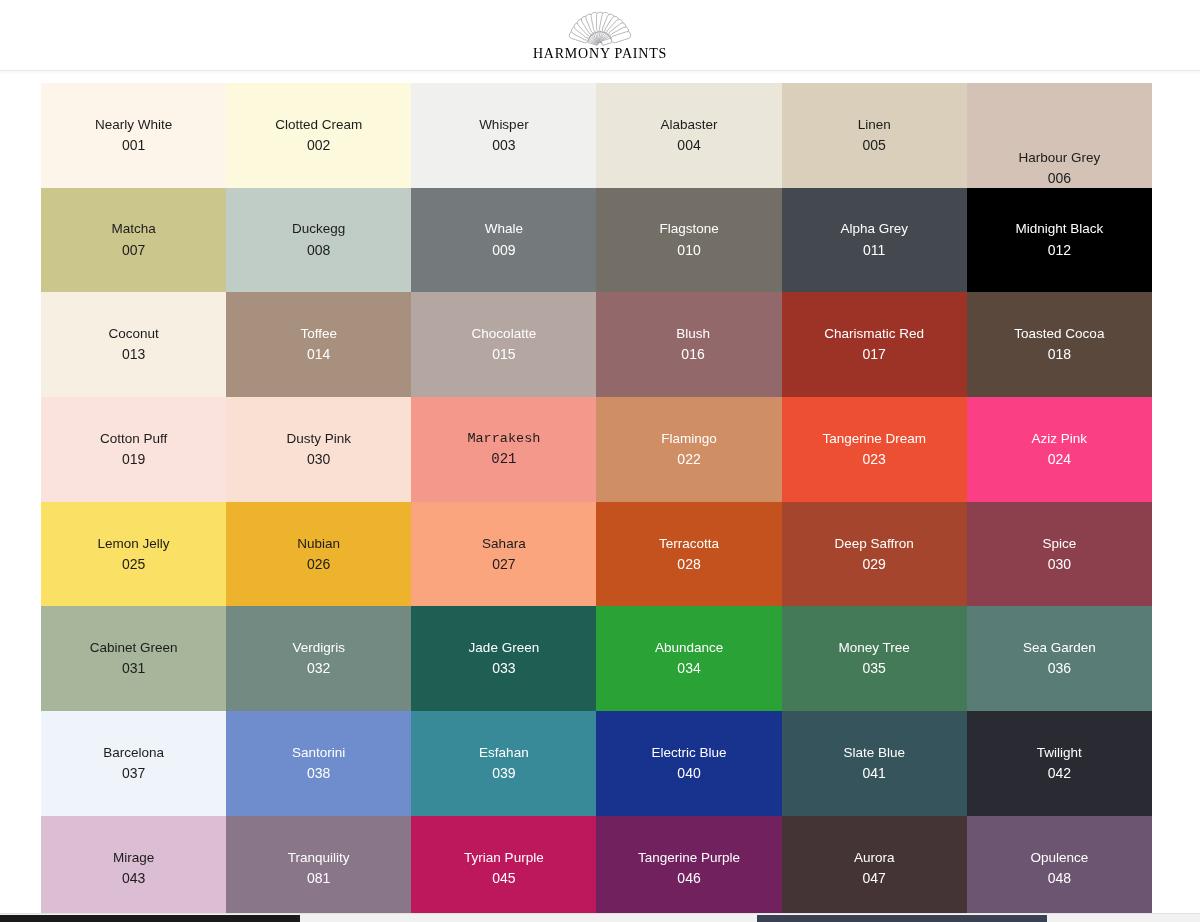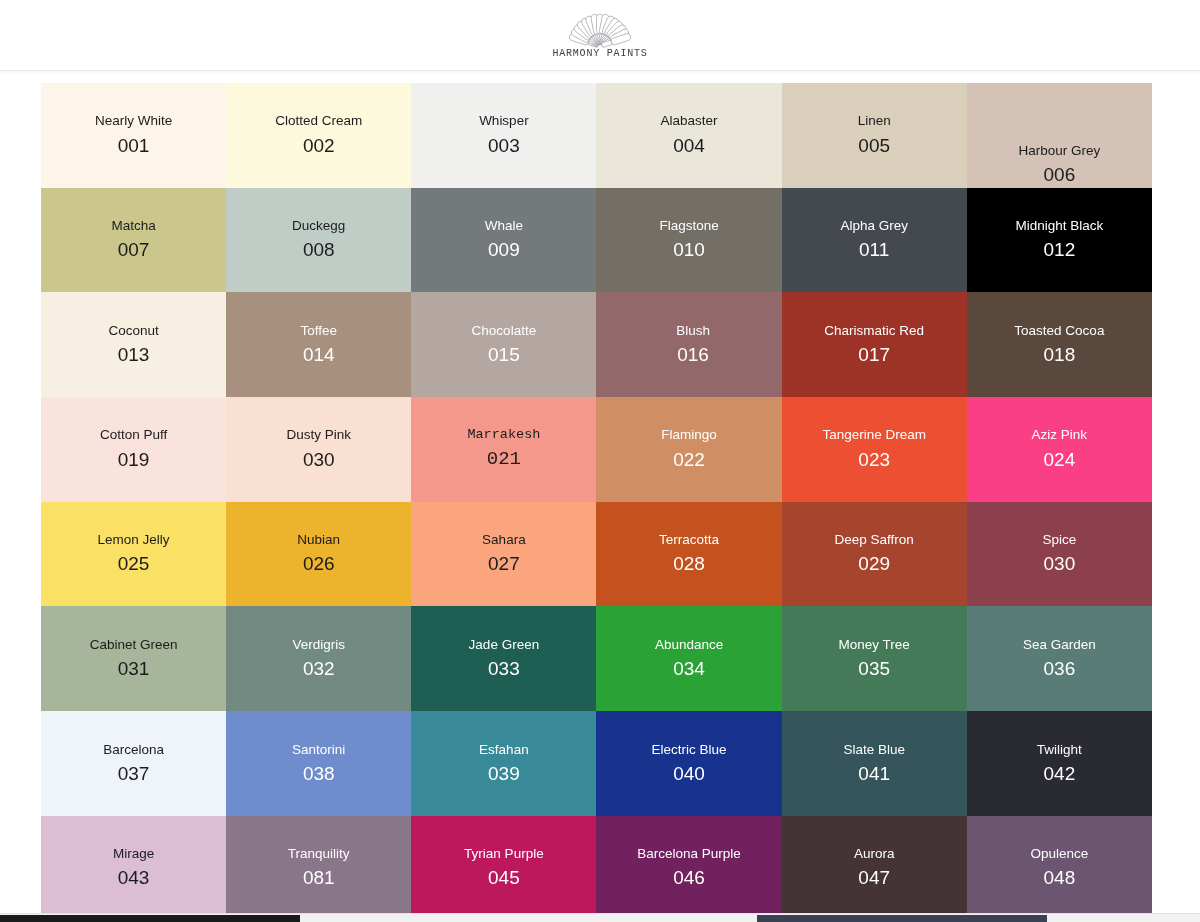--- a/index.html
+++ b/index.html
@@ -37,24 +37,24 @@
     justify-content: center;
     gap: 1px;
     transform: translateY(-1px);
   }
   .brand-mark {
     width: 86px;
     height: 37px;
     display: block;
   }
   .brand-name {
-    font-family: Liberation Mono, monospace;
-    font-size: 10px;
+    font-family: Liberation Serif, serif;
+    font-size: 14px;
     letter-spacing: 0.8px;
-    color: #404040;
+    color: #000000;
     white-space: nowrap;
     line-height: 1;
   }
   .header-rule {
     position: absolute;
     left: 0;
     right: 0;
     bottom: 0;
     height: 1px;
     background: #e8e8e8;
@@ -96,21 +96,21 @@
     gap: 2px;
     overflow: hidden;
   }
   .swatch-name {
     font-size: 13.5px;
     line-height: 1.35;
     text-align: center;
     white-space: nowrap;
   }
   .swatch-code {
-    font-size: 19px;
+    font-size: 14px;
     line-height: 1.35;
     text-align: center;
   }
   .dark-text  { color: #1c1c1c; }
   .light-text { color: #ffffff; }
 
   
   .hscrollbar {
     position: absolute;
     left: 0;
@@ -391,21 +391,21 @@
         </div>
         <div class="swatch" style="background: rgb(138, 118, 137);">
           <div class="swatch-name light-text">Tranquility</div>
           <div class="swatch-code light-text">081</div>
         </div>
         <div class="swatch" style="background: #be185d;">
           <div class="swatch-name light-text">Tyrian Purple</div>
           <div class="swatch-code light-text">045</div>
         </div>
         <div class="swatch" style="background: rgb(114, 33, 95);">
-          <div class="swatch-name light-text">Barcelona Purple</div>
+          <div class="swatch-name light-text">Tangerine Purple</div>
           <div class="swatch-code light-text">046</div>
         </div>
         <div class="swatch" style="background: rgb(69, 52, 54);">
           <div class="swatch-name light-text">Aurora</div>
           <div class="swatch-code light-text">047</div>
         </div>
         <div class="swatch" style="background: rgb(108, 85, 112);">
           <div class="swatch-name light-text">Opulence</div>
           <div class="swatch-code light-text">048</div>
         </div>

